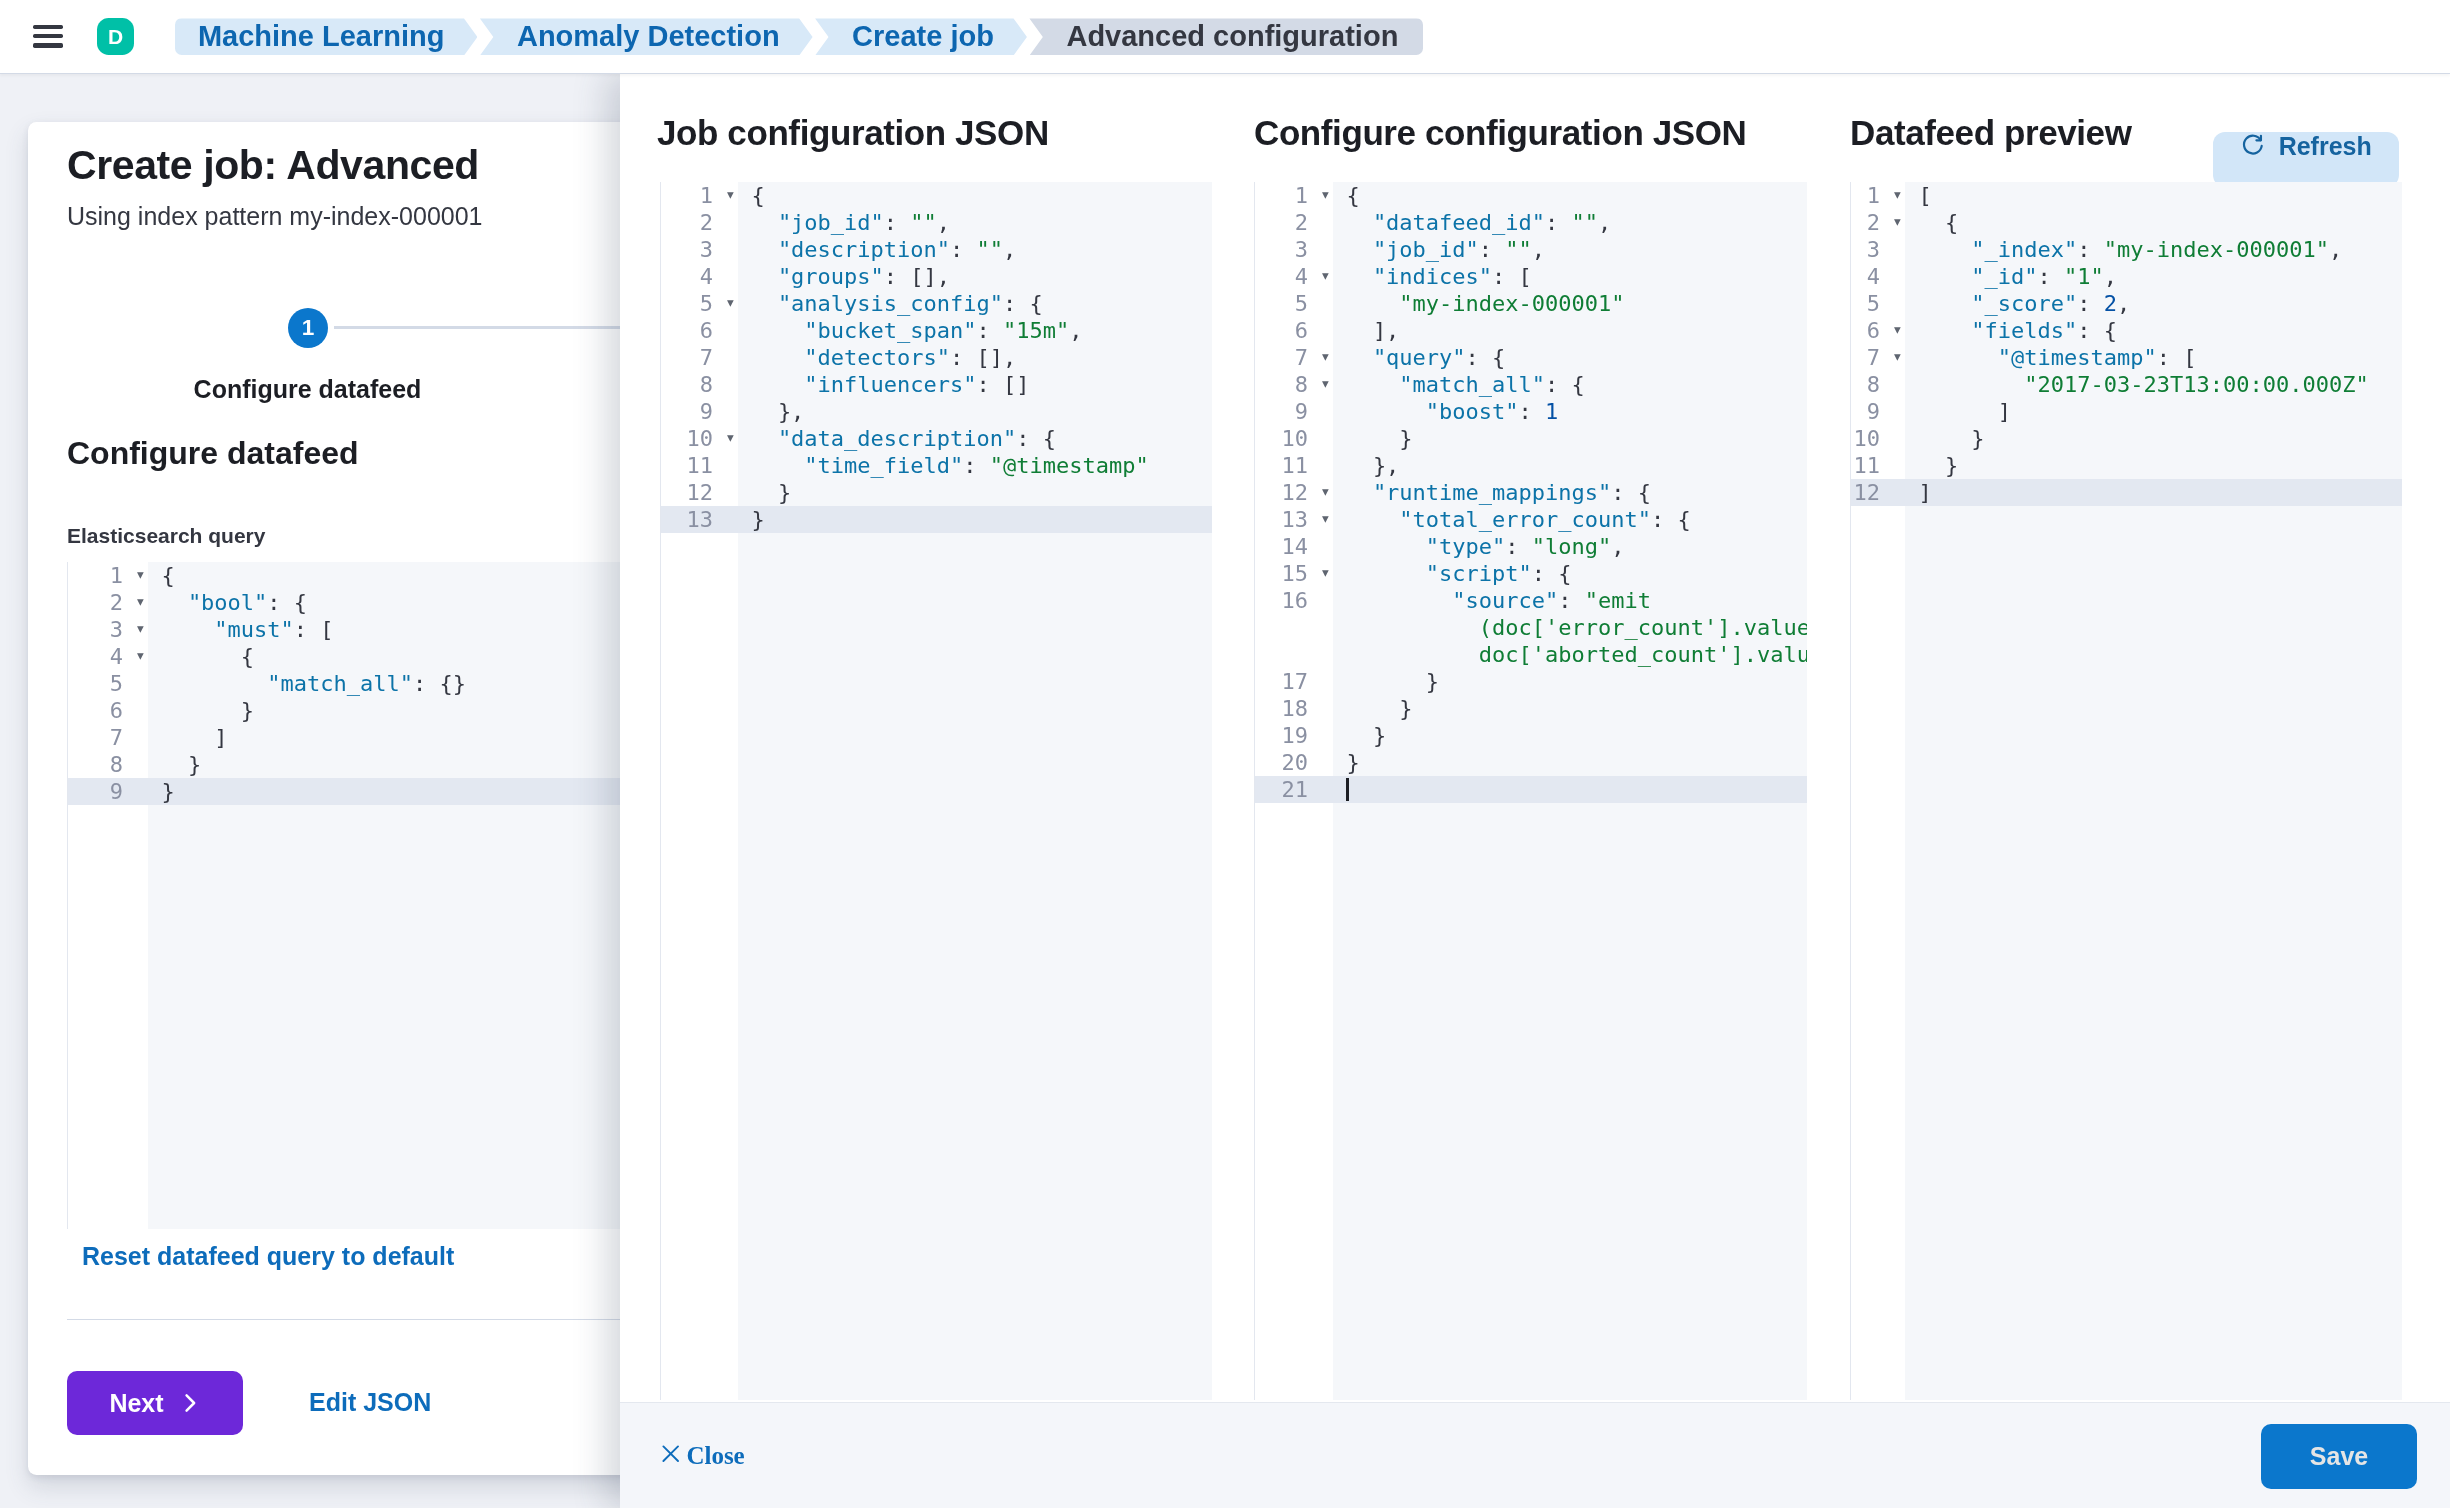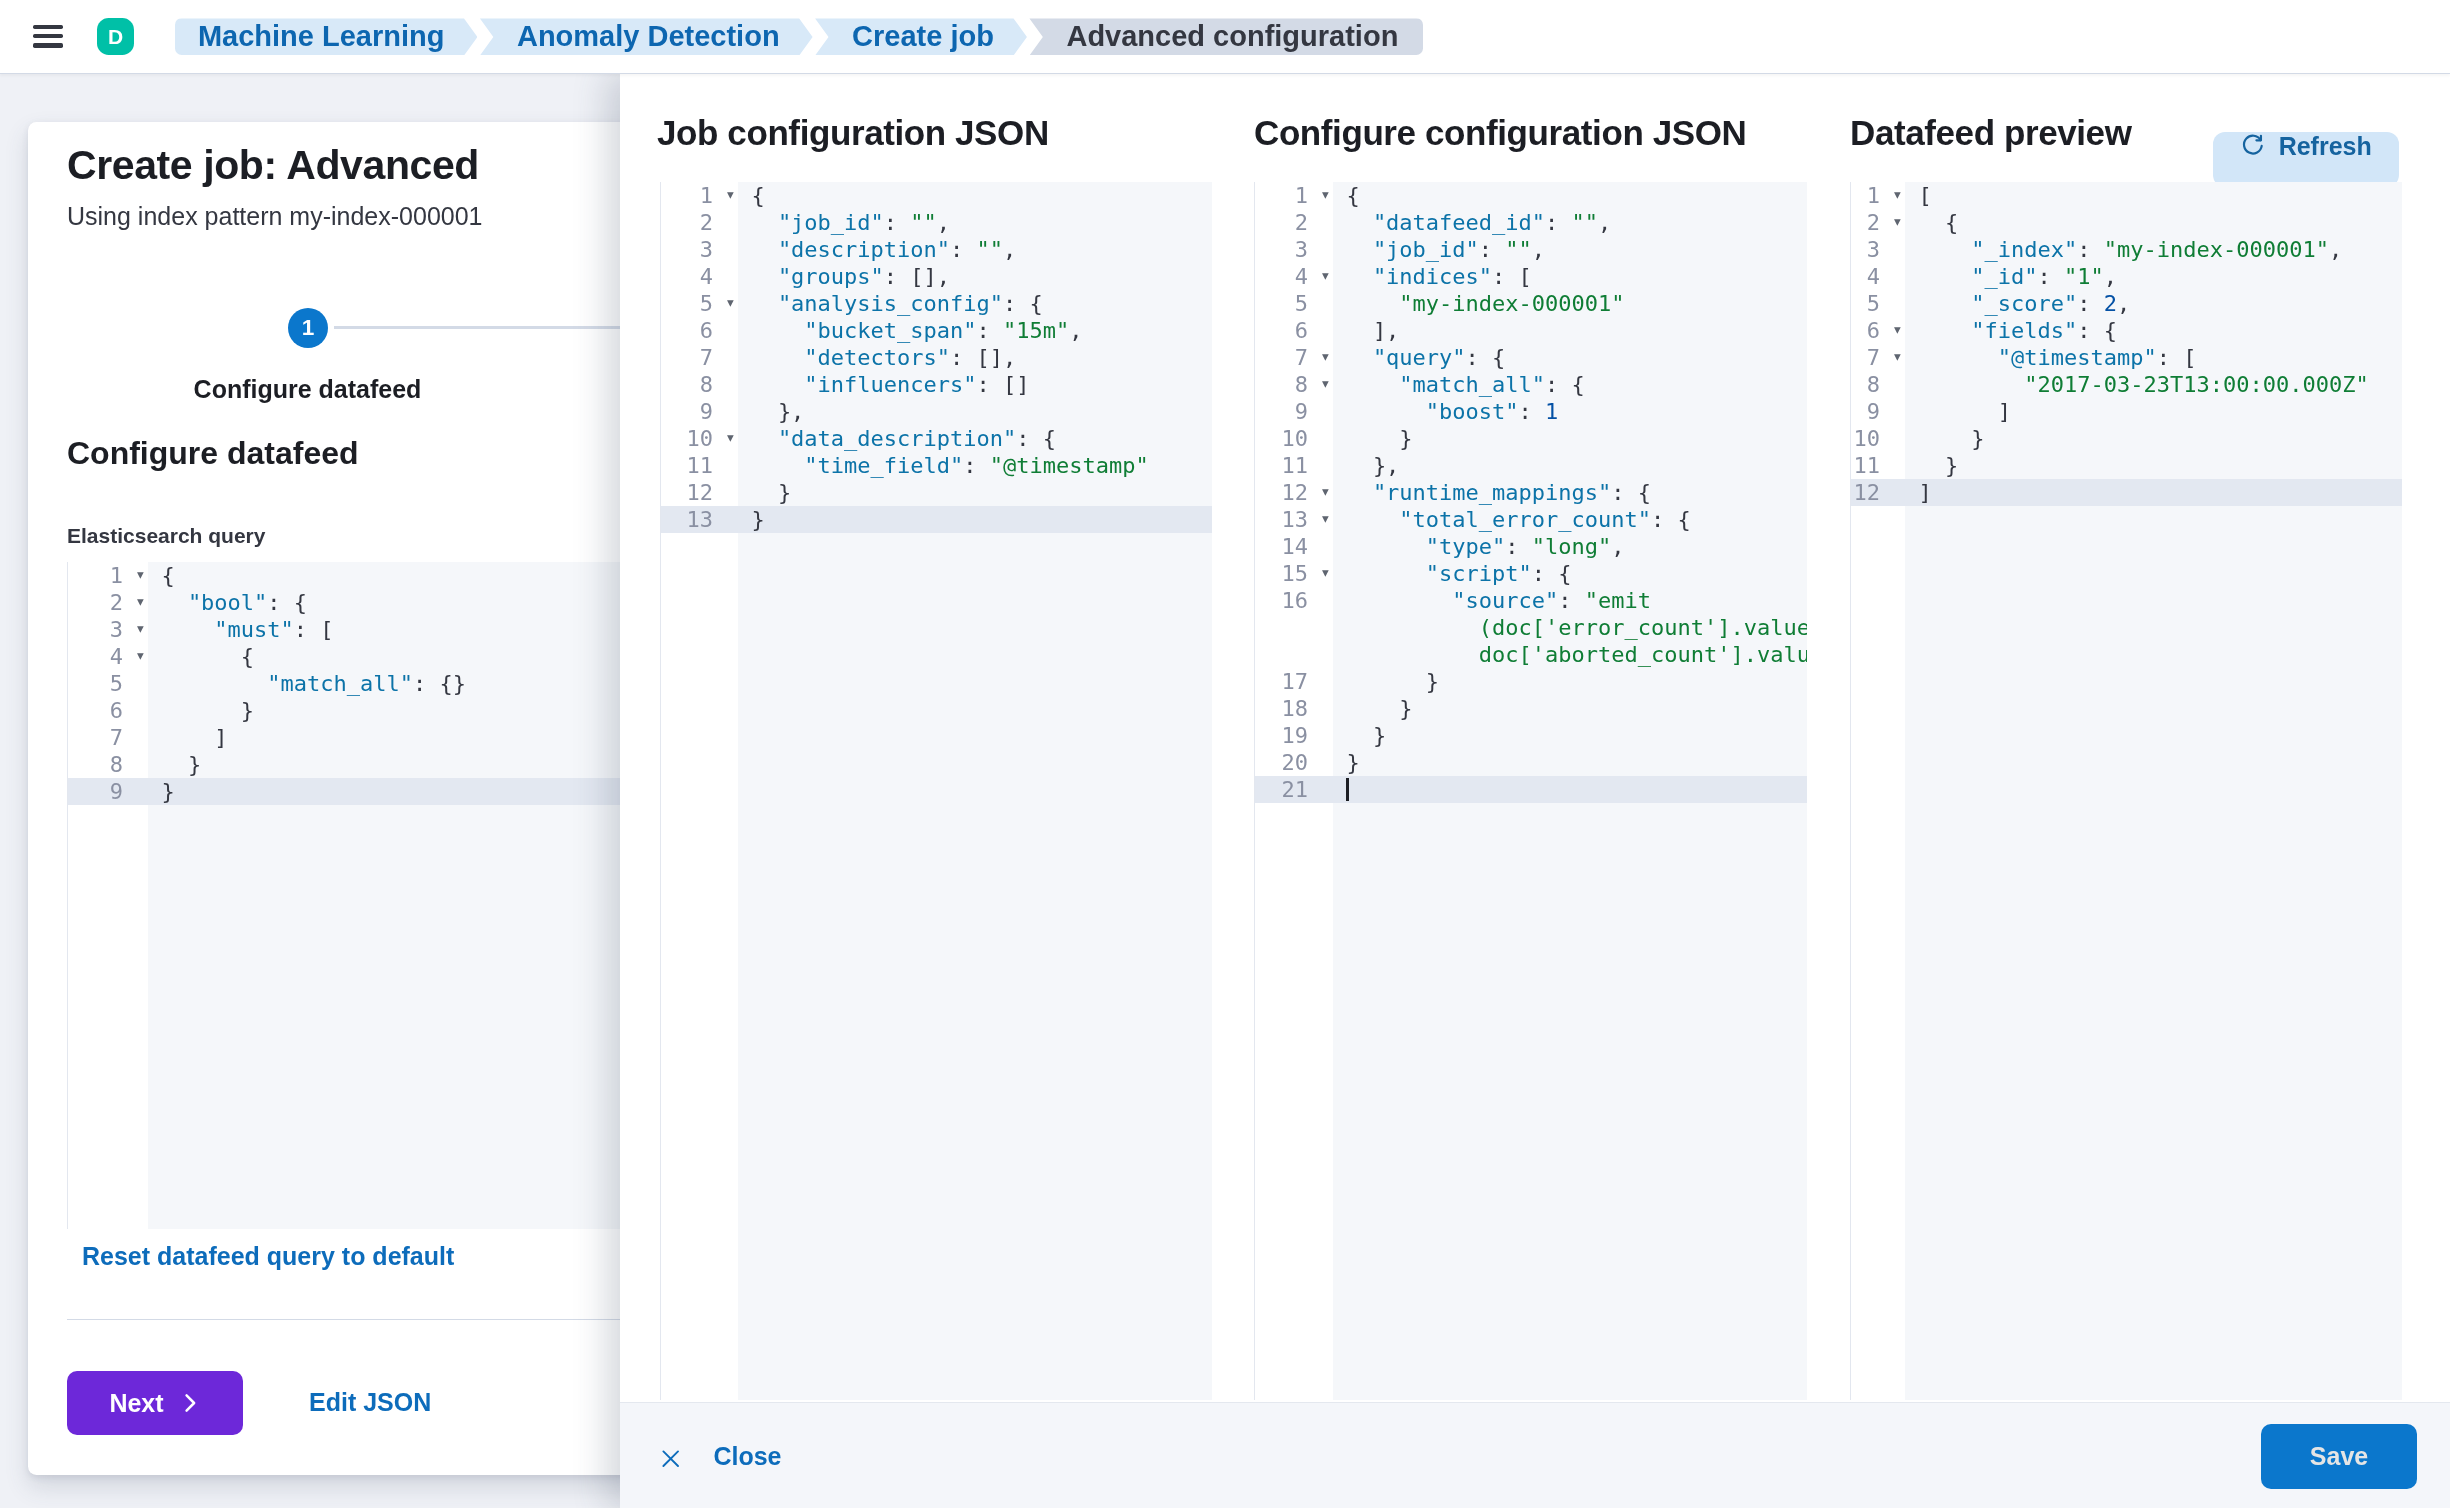--- a/index.html
+++ b/index.html
@@ -73,22 +73,22 @@
 
   #query-editor   { left:39px;  top:440px; width:578px; height:667px; --gw:80px; position:absolute; }
   #job-editor     { left:40px;   width:552px; --gw:77px; }
   #datafeed-editor{ left:634px;  width:553px; --gw:78px; }
   #preview-editor { left:1230px; width:552px; --gw:54px; }
 
   
   .fly-footer { position:absolute; left:0; top:1328px; width:1830px; height:107px; background:#f4f6fa;
     border-top:0.8px solid #e4e8ef; display:flex; align-items:center; justify-content:space-between;
     padding:0 33px 0 39px; }
-  .close-btn { display:flex; align-items:flex-end; gap:31px; color:#0d6cbb; font-size:25px;
-    font-weight:600; cursor:pointer; background:none; border:none; font-family:Liberation Sans, sans-serif; }
+  .close-btn { display:flex; align-items:flex-start; gap:4px; color:#0d6cbb; font-size:25px;
+    font-weight:600; cursor:pointer; background:none; border:none; font-family:Liberation Serif, serif; }
   .save-btn { width:156px; height:65px; background:#0b77cc; border:none; border-radius:10px;
     color:#e5e5e5; font-size:25px; font-weight:bold; font-family:"Liberation Sans",sans-serif; cursor:pointer; }
   svg.icon { display:block; }
 </style>
 </head>
 <body>
 
 <div class="header">
   <div class="menu-btn">
       <i></i>

